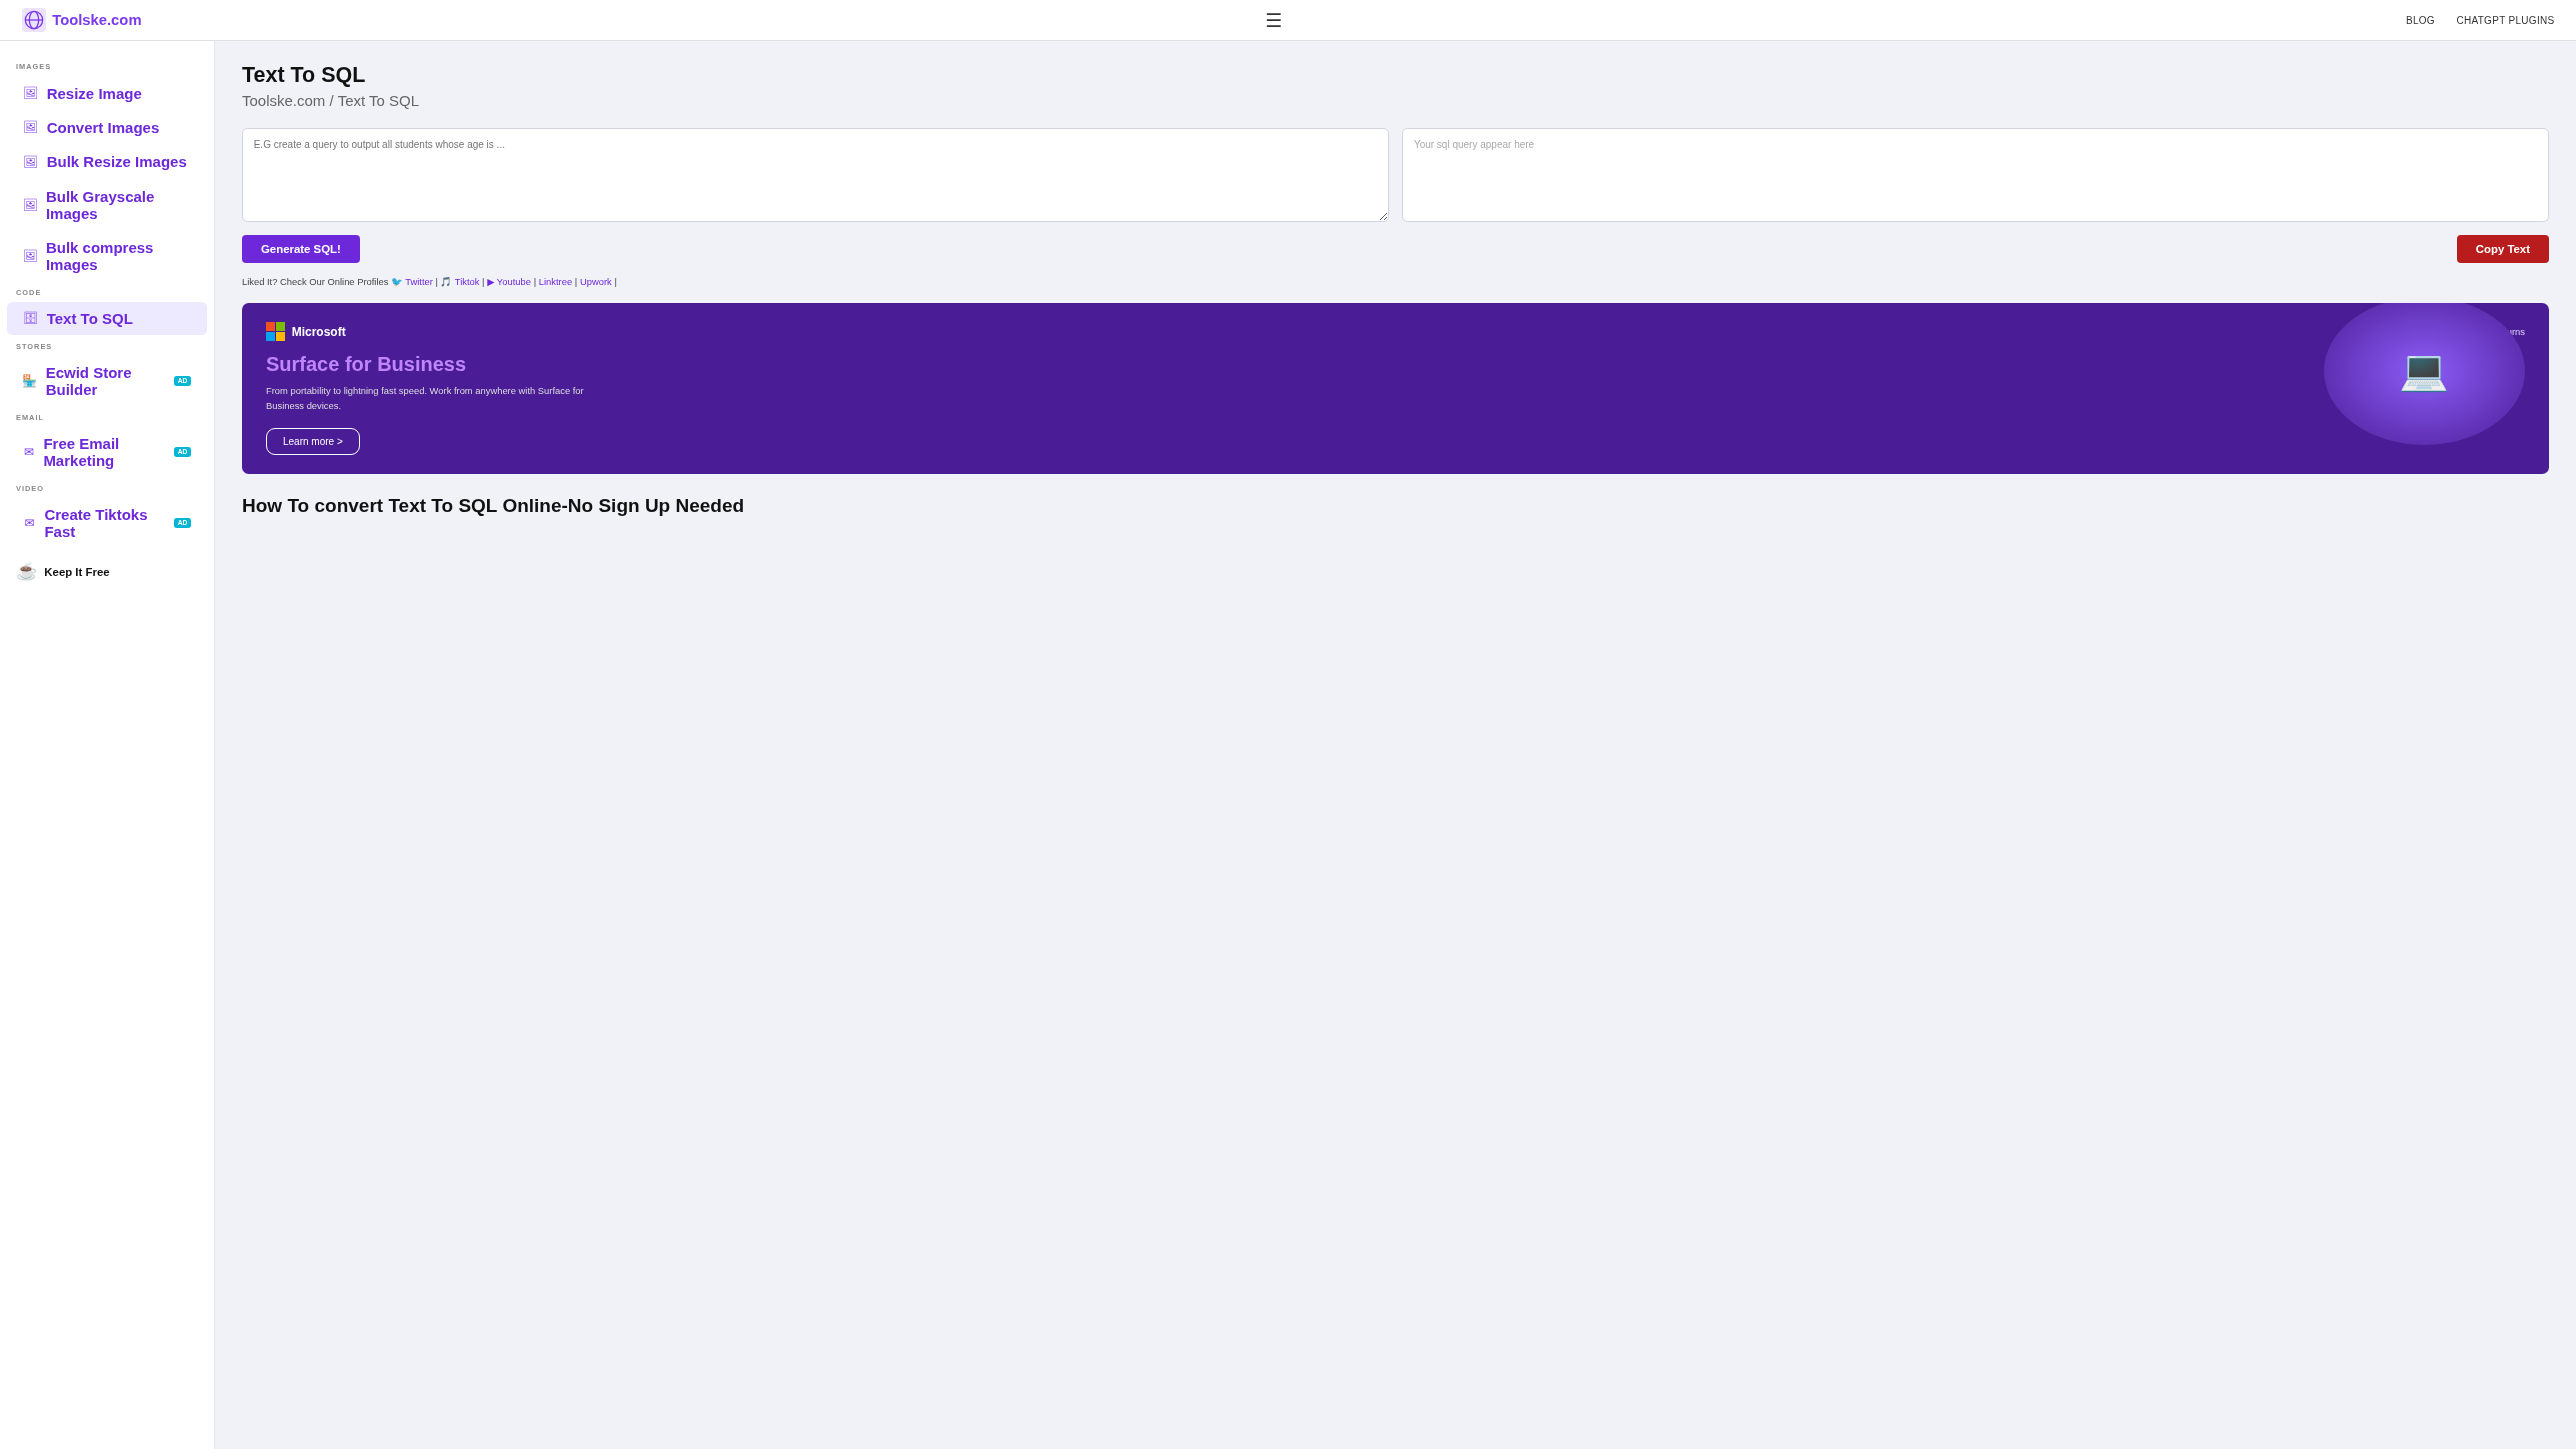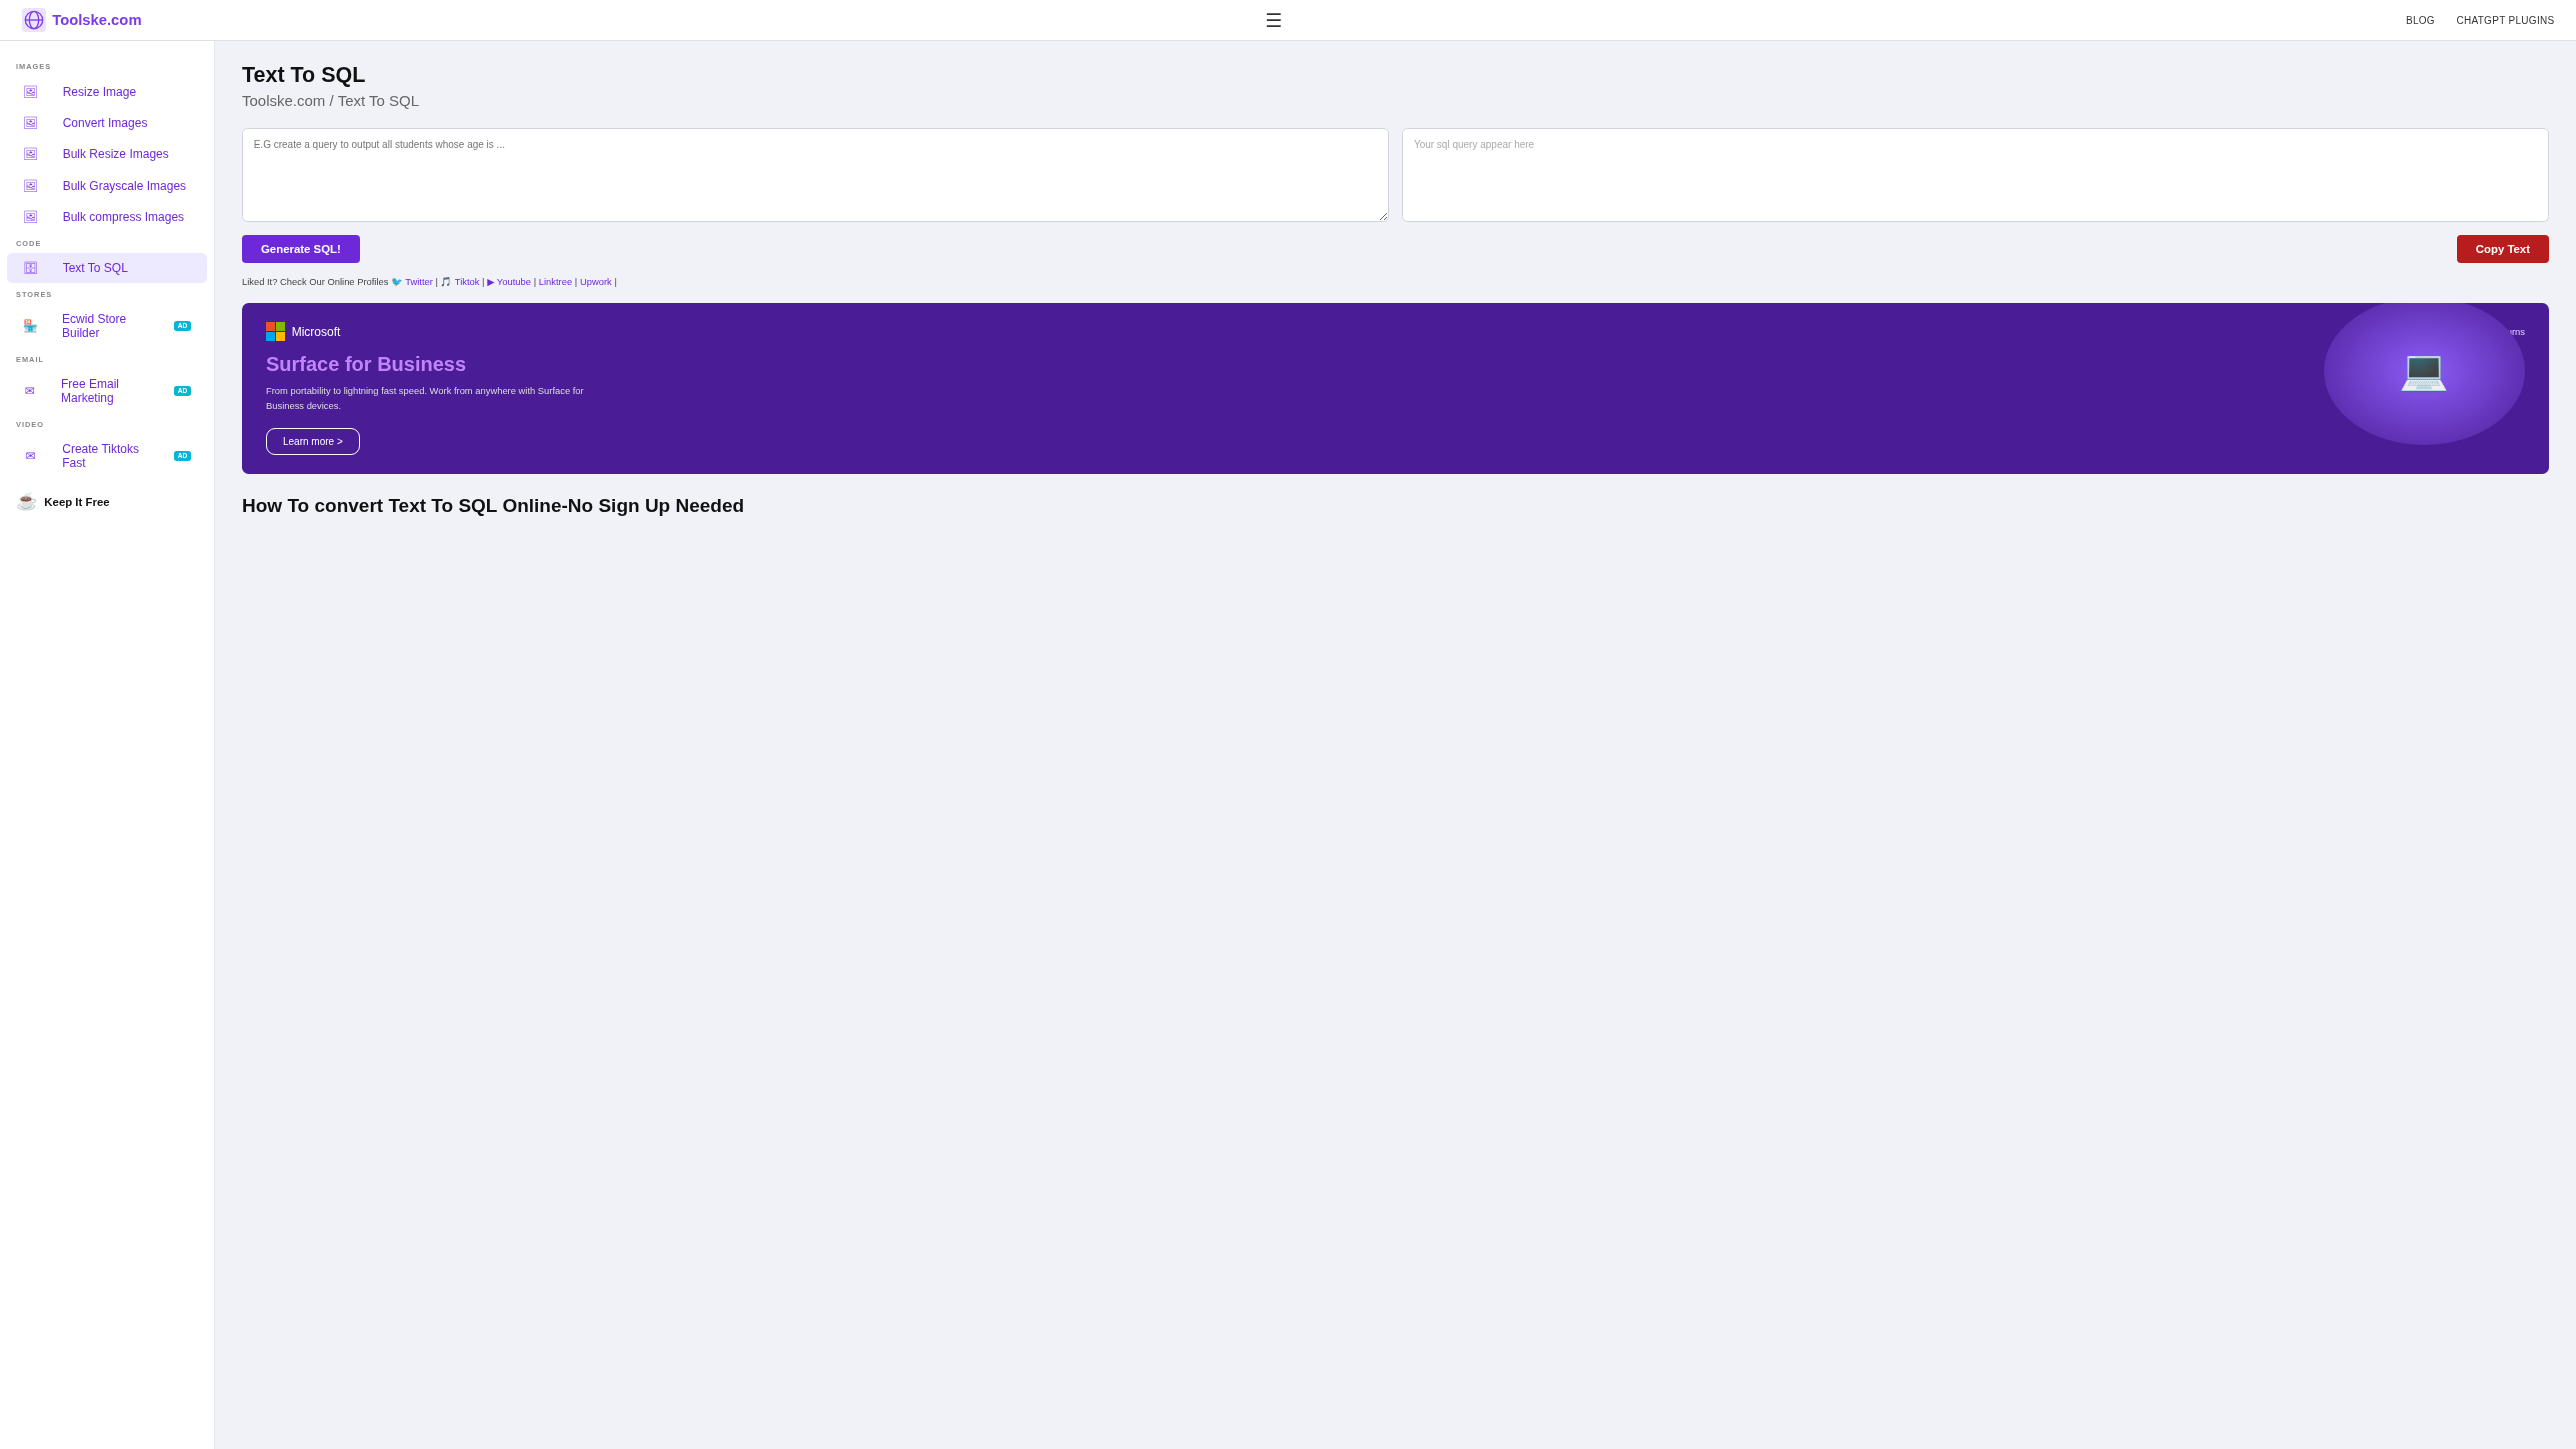--- a/index.html
+++ b/index.html
@@ -46,21 +46,21 @@
       display: flex;
       align-items: center;
       gap: 8px;
       padding: 8px 16px;
       cursor: pointer;
       border-radius: 5.4px;
       margin: 1.3px 6.7px;
       text-decoration: none;
     }
     .sidebar-item.active { background: #ede9fe; }
-    .sidebar-item-label { font-size: 12px; color: #6d28d9; font-weight: 400; margin-left: 16px; }
+    .sidebar-item-label { font-size: 15px; color: #6d28d9; font-weight: 700; }
     .sidebar-item-icon { color: #7c3aed; font-size: 12px; width: 16px; text-align: center; }
     .badge-ad {
       background: #06b6d4;
       color: #fff;
       font-size: 6.7px;
       font-weight: 700;
       padding: 1.3px 4px;
       border-radius: 2.7px;
       margin-left: 2.7px;
     }
@@ -140,21 +140,21 @@
     }
     .ad-banner-left { flex: 1; }
     .ms-header { display: flex; align-items: center; justify-content: space-between; margin-bottom: 12px; }
     .ms-logo { display: flex; align-items: center; gap: 6.7px; }
     .ms-logo-squares { display: grid; grid-template-columns: 1fr 1fr; gap: 1.3px; width: 19px; height: 19px; }
     .ms-sq { width: 8.7px; height: 8.7px; }
     .ms-sq-red { background: #f25022; }
     .ms-sq-green { background: #7fba00; }
     .ms-sq-blue { background: #00a4ef; }
     .ms-sq-yellow { background: #ffb900; }
-    .ms-name { color: #fff; font-size: 12px; font-weight: 400; }
+    .ms-name { color: #fff; font-size: 12px; font-weight: 700; }
     .ms-shipping { color: #e0d0ff; font-size: 9.4px; }
     .ms-title { color: #c084fc; font-size: 20px; font-weight: 700; margin-bottom: 7px; }
     .ms-desc { color: #ddd; font-size: 9.4px; margin-bottom: 14.8px; line-height: 1.6; max-width: 335px; }
     .btn-learn-more {
       background: transparent;
       border: 1.3px solid #fff;
       color: #fff;
       padding: 6.7px 16px;
       font-size: 10px;
       border-radius: 9px;

